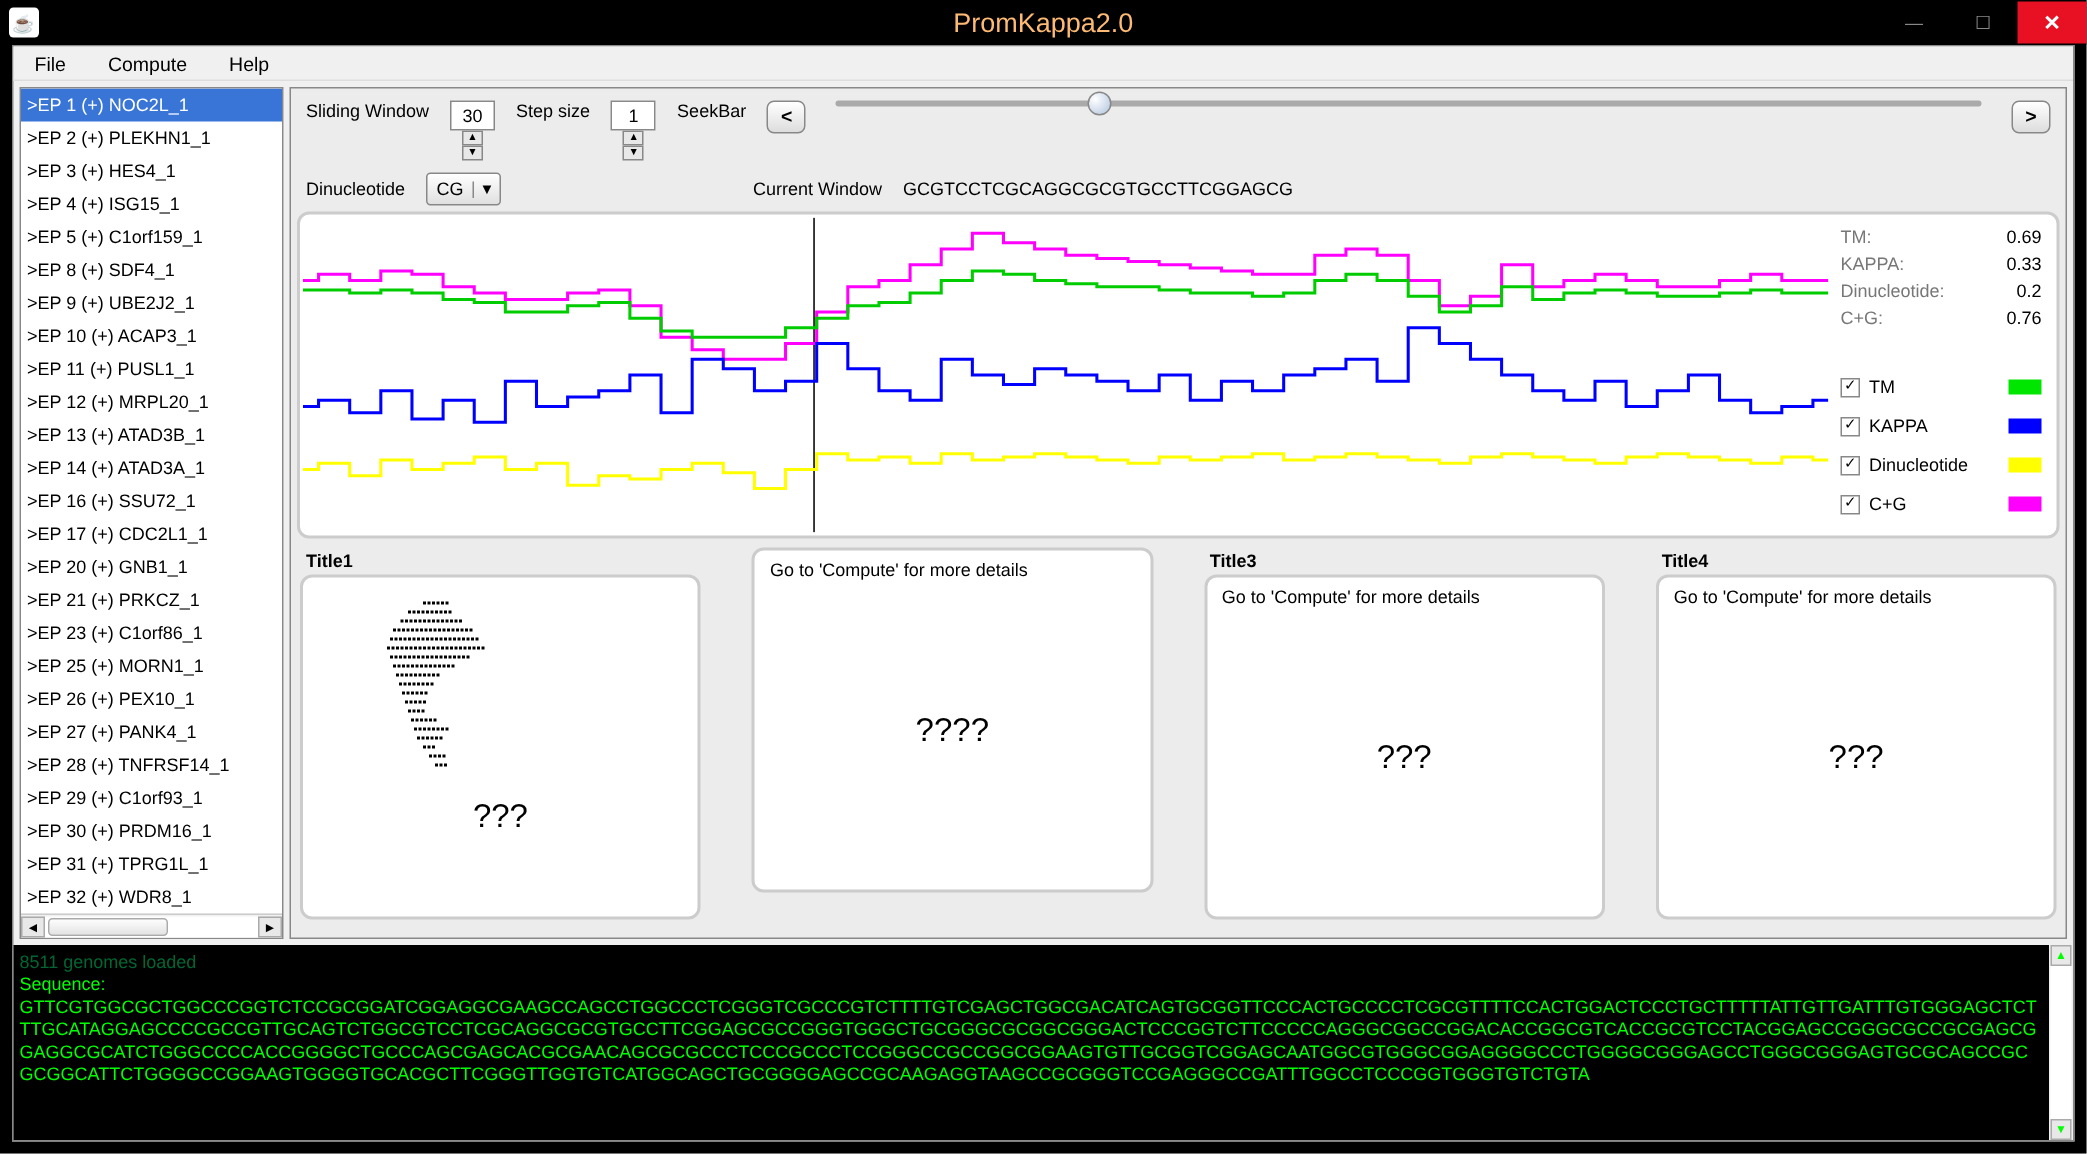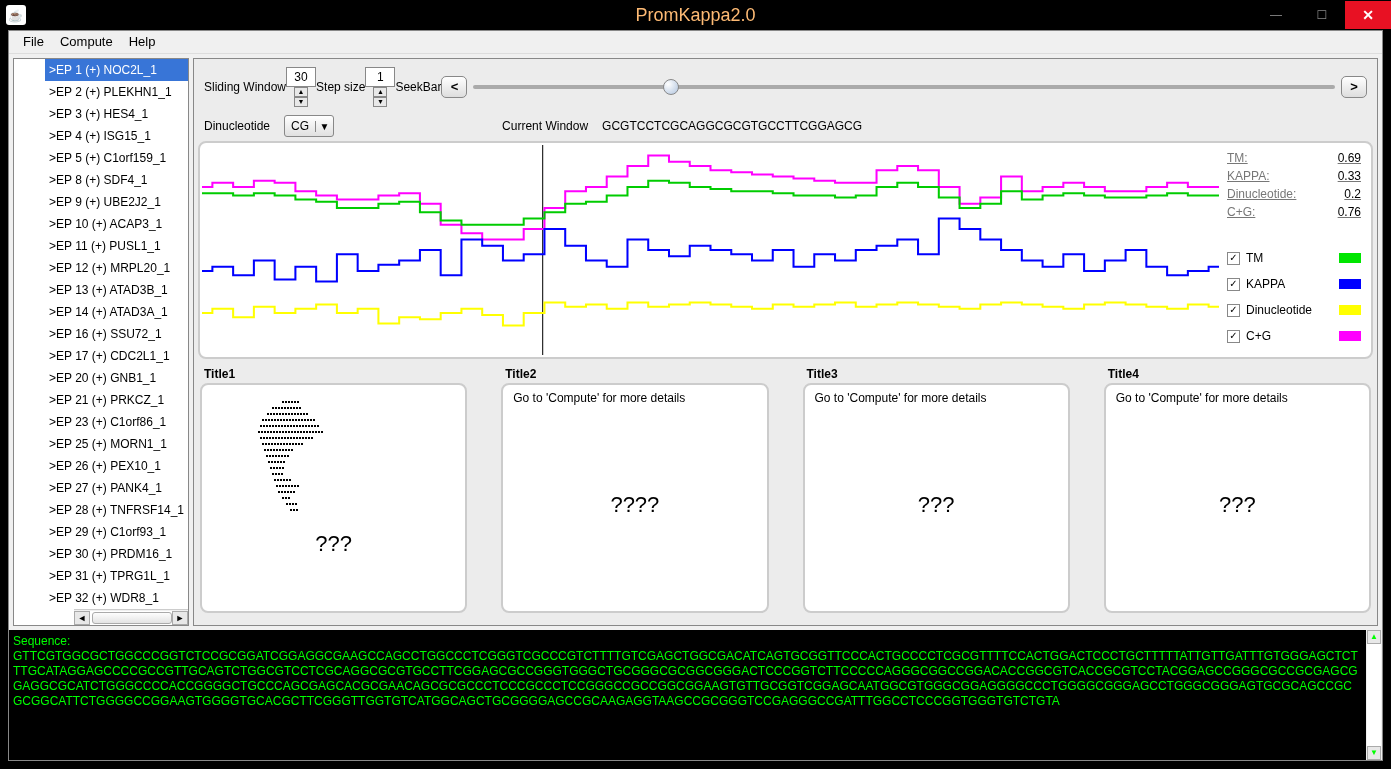--- a/index.html
+++ b/index.html
@@ -6,56 +6,56 @@
 body { background: #000; width: 1391px; height: 769px; overflow: hidden; }
 
 .titlebar { height: 30px; background: #000; display: flex; align-items: center; justify-content: space-between; padding: 0 0 0 6px; }
 .titlebar .java-icon { width: 20px; height: 20px; background:#fff; border-radius:3px; display:flex; align-items:center; justify-content:center; font-size:12px; padding-top:2px; }
 .titlebar .title { color:#fdba74; position:absolute; left:50%; transform:translateX(-50%); font-size:18px; }
 .titlebar .controls { display:flex; }
 .titlebar .controls div { width:46px; height:28px; display:flex; align-items:center; justify-content:center; color:#888; }
 .titlebar .controls .close { background:#e81123; color:#fff; font-weight:bold; font-size:14px;}
 
 .window { margin: 0 8px 8px 8px; background:#f0f0f0; border:1px solid #888; display:flex; flex-direction:column; height:731px; }
-.menubar { height:23px; background:#f0f0f0; display:flex; padding:0 6px; gap:0; border-bottom:1px solid #ddd;}
+.menubar { height:23px; background:#f0f0f0; display:flex; align-items:center; padding:0 6px; gap:12px; border-bottom:1px solid #ddd;}
 .menubar .menu-item { padding:3px 8px; cursor:default; font-size:13px;}
 
 .workarea { flex:1; display:flex; padding:4px; gap:4px; min-height:0; }
 
-.sidebar { width:176px; border:1px solid #888; background:#fff; display:flex; flex-direction:column;align-items:flex-end; }
+.sidebar { width:176px; border:1px solid #888; background:#fff; display:flex; flex-direction:column; }
 .seqlist { flex:1; overflow:hidden; }
 .seqlist .item { padding:2px 4px; white-space:nowrap; font-size:12px; line-height:18px; }
 .seqlist .item.selected { background:#3875d7; color:#fff; }
 .sidebar .hscroll { height:16px; background:#f0f0f0; border-top:1px solid #ccc; display:flex; align-items:center; }
 .sidebar .hscroll .btn { width:16px; height:14px; border:1px solid #aaa; background:#e8e8e8; font-size:9px; text-align:center; line-height:12px; }
 .sidebar .hscroll .track { flex:1; height:14px; background:#fff; display:flex; align-items:center; }
 .sidebar .hscroll .thumb { width:80px; height:12px; background:linear-gradient(#fdfdfd,#e3e3e3); border:1px solid #aaa; border-radius:3px; margin-left:2px;}
 
 .rightpane { flex:1; border:1px solid #888; background:#ececec; display:flex; flex-direction:column; padding:4px; gap:2px; min-width:0;}
 
-.toolbar { display:flex; align-items:center; padding:4px 6px;}
+.toolbar { display:flex; gap:14px; padding:4px 6px;}
 .toolbar .lab { font-size:12px; }
 .spin { display:flex; align-items:center;flex-direction:column; }
 .spin input { width:30px; height:20px; border:1px solid #888; text-align:center; font-size:12px; }
 .spin .arrows { display:flex; flex-direction:column; }
 .spin .arrows div { width:14px; height:10px; border:1px solid #888; background:#e8e8e8; font-size:7px; text-align:center; line-height:8px; cursor:default;}
 .seekbtn { width:26px; height:22px; border:1px solid #888; border-radius:5px; background:linear-gradient(#fff,#ddd); text-align:center; line-height:20px; font-size:13px; font-weight:bold;}
 .seektrack { flex:1; height:4px; background:#aaa; border-radius:2px; position:relative; margin:0 6px;}
 .seekthumb { position:absolute; top:-6px; width:16px; height:16px; border-radius:50%; background:radial-gradient(circle at 30% 30%, #fff, #b0c4de); border:1px solid #888; }
 
 .row2 { display:flex; align-items:center; gap:14px; padding:2px 6px;}
 .select-wrap { display:flex; align-items:center; border:1px solid #888; border-radius:3px; background:linear-gradient(#fff, #e0e0e0); height:22px;}
 .select-wrap .val { padding:0 6px; font-size:12px;}
 .select-wrap .drop { width:18px; border-left:1px solid #888; text-align:center; font-size:10px;}
 
 .chart-card { border:2px solid #ccc; border-radius:8px; background:#fff; height:218px; display:flex; padding:2px; }
 .chart-area { flex:1; position:relative; overflow:hidden;}
 .chart-area svg { width:100%; height:100%; }
 .chart-side { width:150px; padding:6px 8px; font-size:12px; display:flex; flex-direction:column; gap:4px;}
-.stat-row { display:flex; justify-content:space-between; color:#777;text-decoration:underline; }
+.stat-row { display:flex; justify-content:space-between; color:#777; }
 .stat-row .num { color:#000; }
 .legend-row { display:flex; align-items:center; gap:6px; margin-top:8px;}
 .legend-row .sw { width:22px; height:10px; }
 
 .bottom-cards { display:flex; gap:34px; padding:4px 2px; }
 .bcard-wrap { flex:1; display:flex; flex-direction:column; }
 .bcard-title { font-size:12px; font-weight:bold; padding:2px 4px; }
 .bcard { height:230px; border:2px solid #ccc; border-radius:8px; background:#fff; padding:6px 10px; font-size:12px; position:relative; overflow:hidden; display:flex; flex-direction:column; }
 .bcard .msg { font-size:12px; }
 .bcard .qqq { font-size:22px; text-align:center; flex:1; display:flex; align-items:center; justify-content:center; }
@@ -404,21 +404,20 @@
                 <rect x="80" y="112" width="2" height="2" fill="#000"></rect>
                 <rect x="83" y="112" width="2" height="2" fill="#000"></rect>
                 <rect x="78" y="118" width="2" height="2" fill="#000"></rect>
                 <rect x="81" y="118" width="2" height="2" fill="#000"></rect>
                 <rect x="84" y="118" width="2" height="2" fill="#000"></rect>
               </svg>
             <div style="font-size:22px; text-align:center; margin-top:-20px;">???</div>
           </div>
         </div>
         <div class="bcard-wrap">
-          <div class="bcard-title">Title2</div>
           <div class="bcard">
             <div class="msg">Go to 'Compute' for more details</div>
             <div class="qqq">????</div>
           </div>
         </div>
         <div class="bcard-wrap">
           <div class="bcard-title">Title3</div>
           <div class="bcard">
             <div class="msg">Go to 'Compute' for more details</div>
             <div class="qqq">???</div>
@@ -429,20 +428,21 @@
           <div class="bcard">
             <div class="msg">Go to 'Compute' for more details</div>
             <div class="qqq">???</div>
           </div>
         </div>
       </div>
     </div>
   </div>
 
   <div class="console">
+    <div class="consrow" style="color:#063">8511 genomes loaded</div>
     <div class="consrow">Sequence:</div>
     <div class="consrow">GTTCGTGGCGCTGGCCCGGTCTCCGCGGATCGGAGGCGAAGCCAGCCTGGCCCTCGGGTCGCCCGTCTTTTGTCGAGCTGGCGACATCAGTGCGGTTCCCACTGCCCCTCGCGTTTTCCACTGGACTCCCTGCTTTTTATTGTTGATTTGTGGGAGCTCTTTGCATAGGAGCCCCGCCGTTGCAGTCTGGCGTCCTCGCAGGCGCGTGCCTTCGGAGCGCCGGGTGGGCTGCGGGCGCGGCGGGACTCCCGGTCTTCCCCCAGGGCGGCCGGACACCGGCGTCACCGCGTCCTACGGAGCCGGGCGCCGCGAGCGGAGGCGCATCTGGGCCCCACCGGGGCTGCCCAGCGAGCACGCGAACAGCGCGCCCTCCCGCCCTCCGGGCCGCCGGCGGAAGTGTTGCGGTCGGAGCAATGGCGTGGGCGGAGGGGCCCTGGGGCGGGAGCCTGGGCGGGAGTGCGCAGCCGCGCGGCATTCTGGGGCCGGAAGTGGGGTGCACGCTTCGGGTTGGTGTCATGGCAGCTGCGGGGAGCCGCAAGAGGTAAGCCGCGGGTCCGAGGGCCGATTTGGCCTCCCGGTGGGTGTCTGTA</div>
     <div class="vscroll">
       <div class="btn">▲</div>
       <div class="track"></div>
       <div class="btn">▼</div>
     </div>
   </div>
 </div>
 

